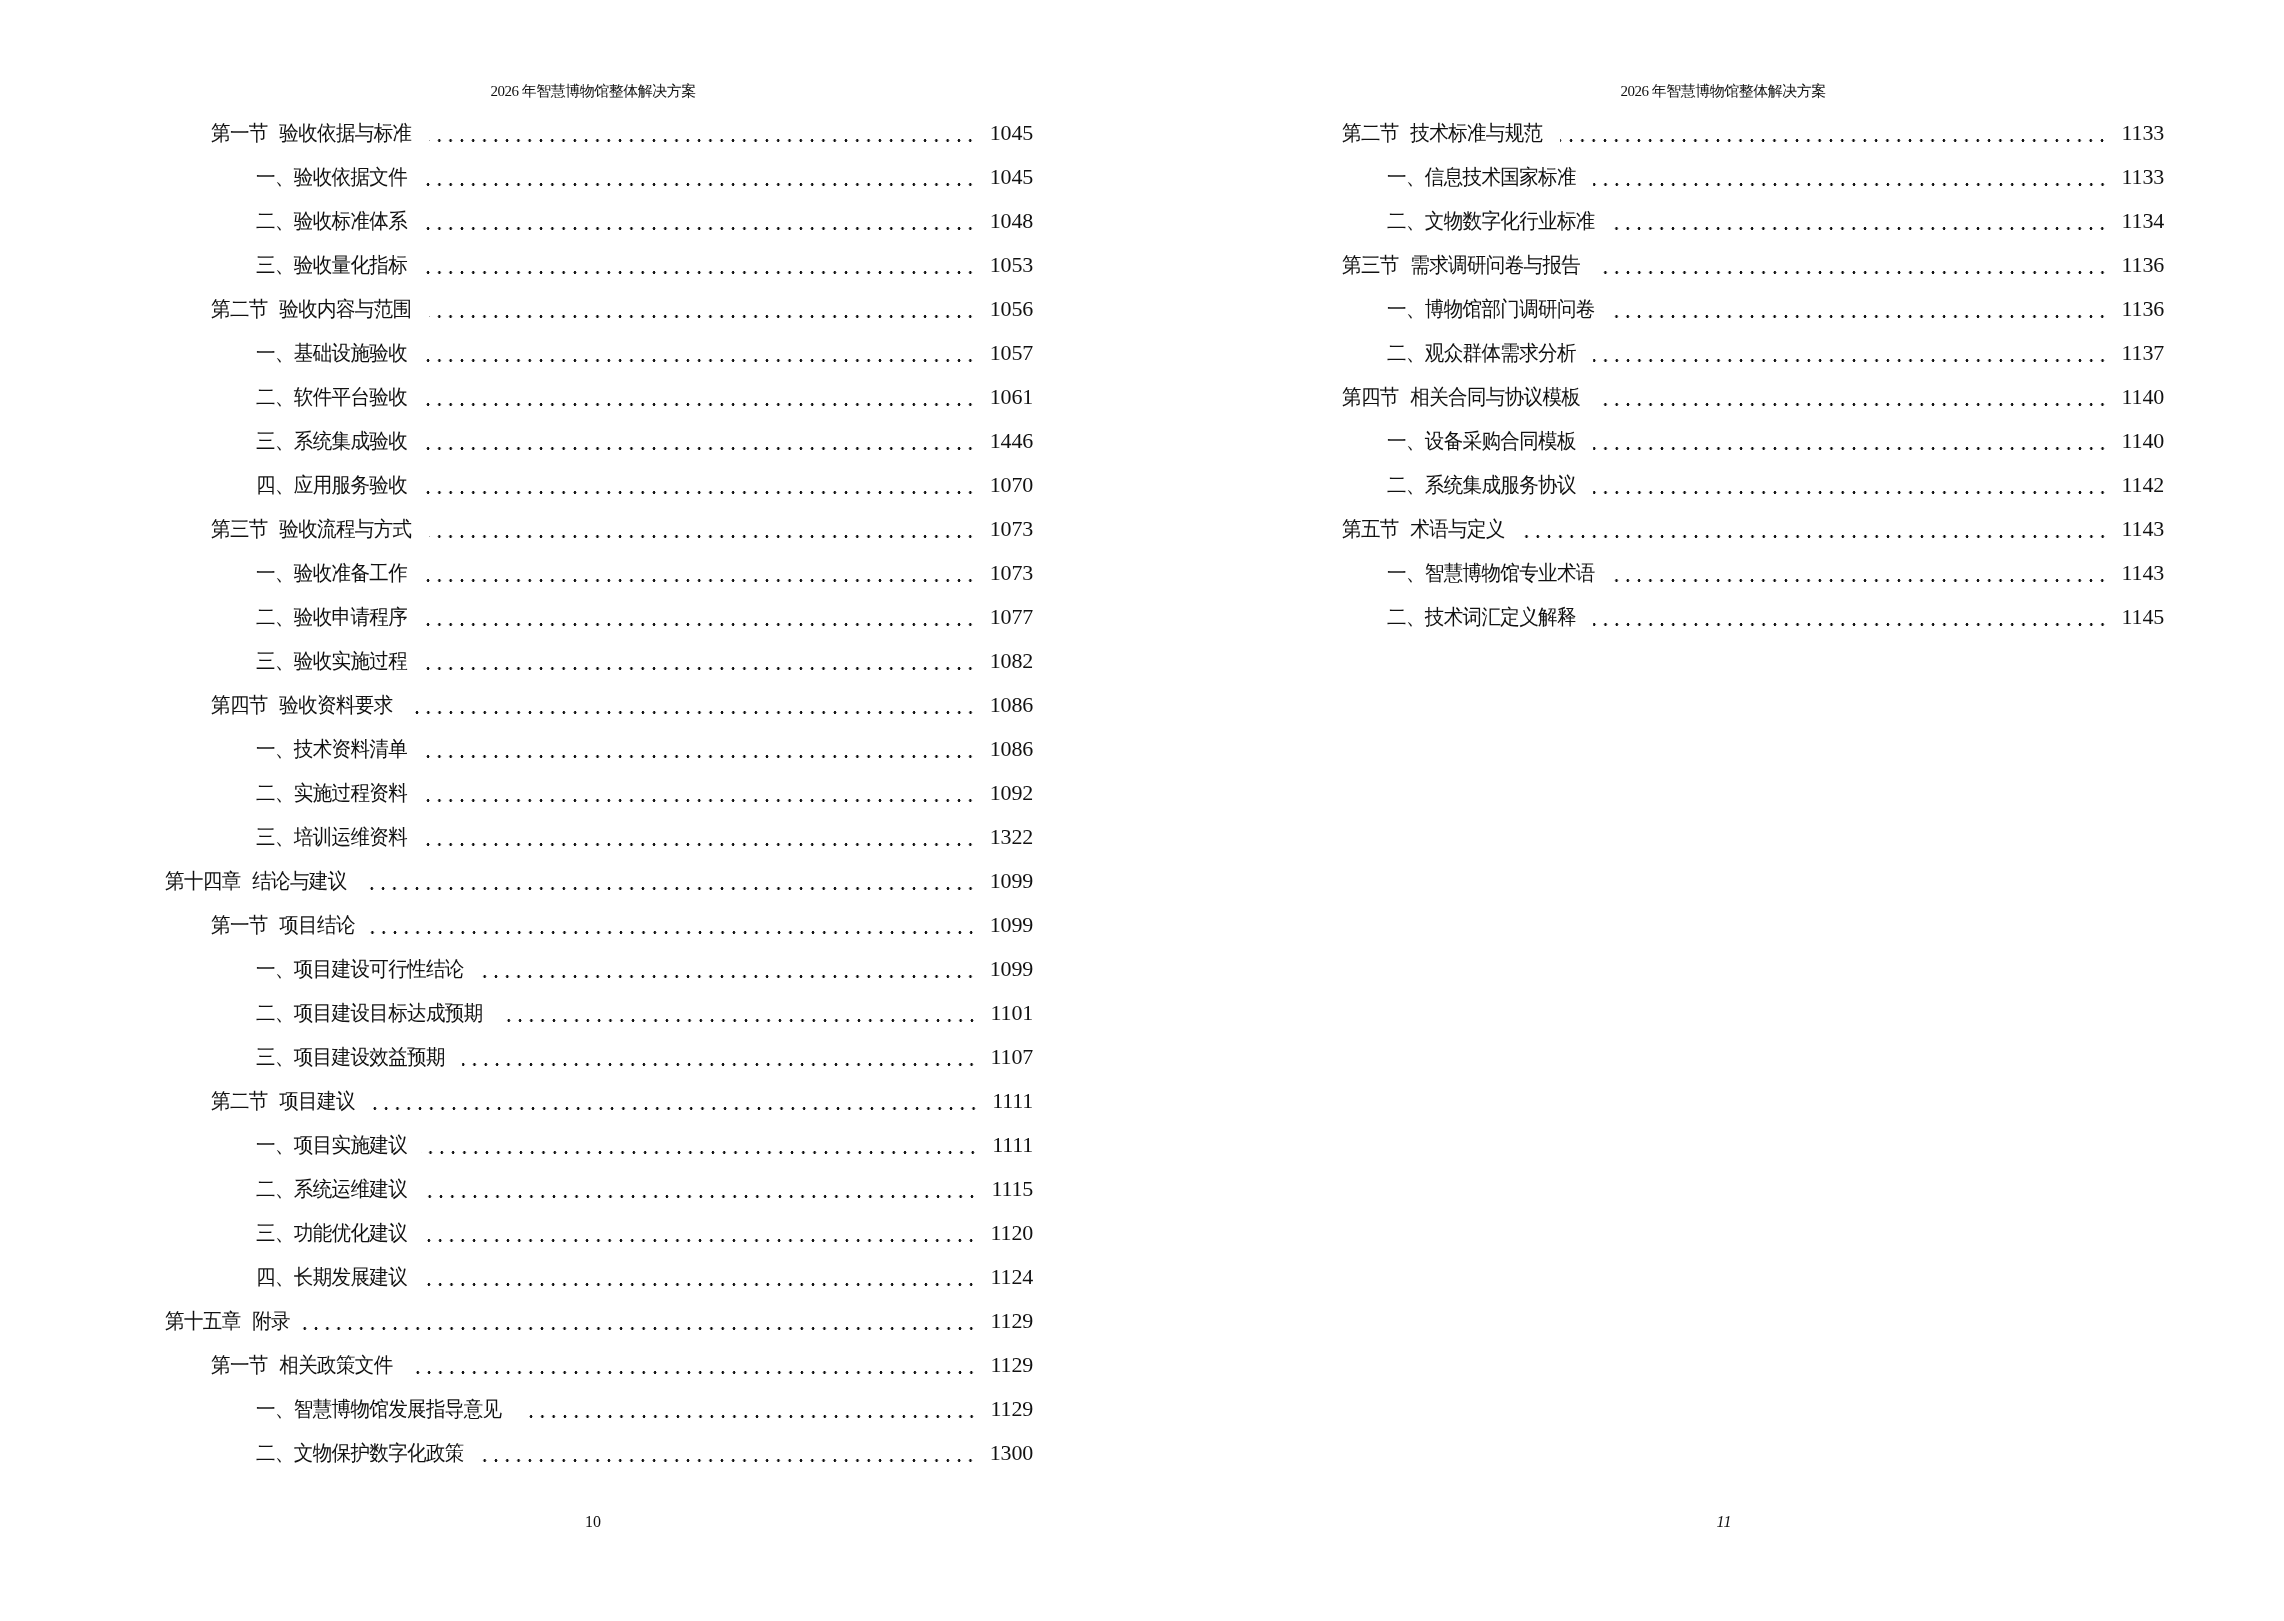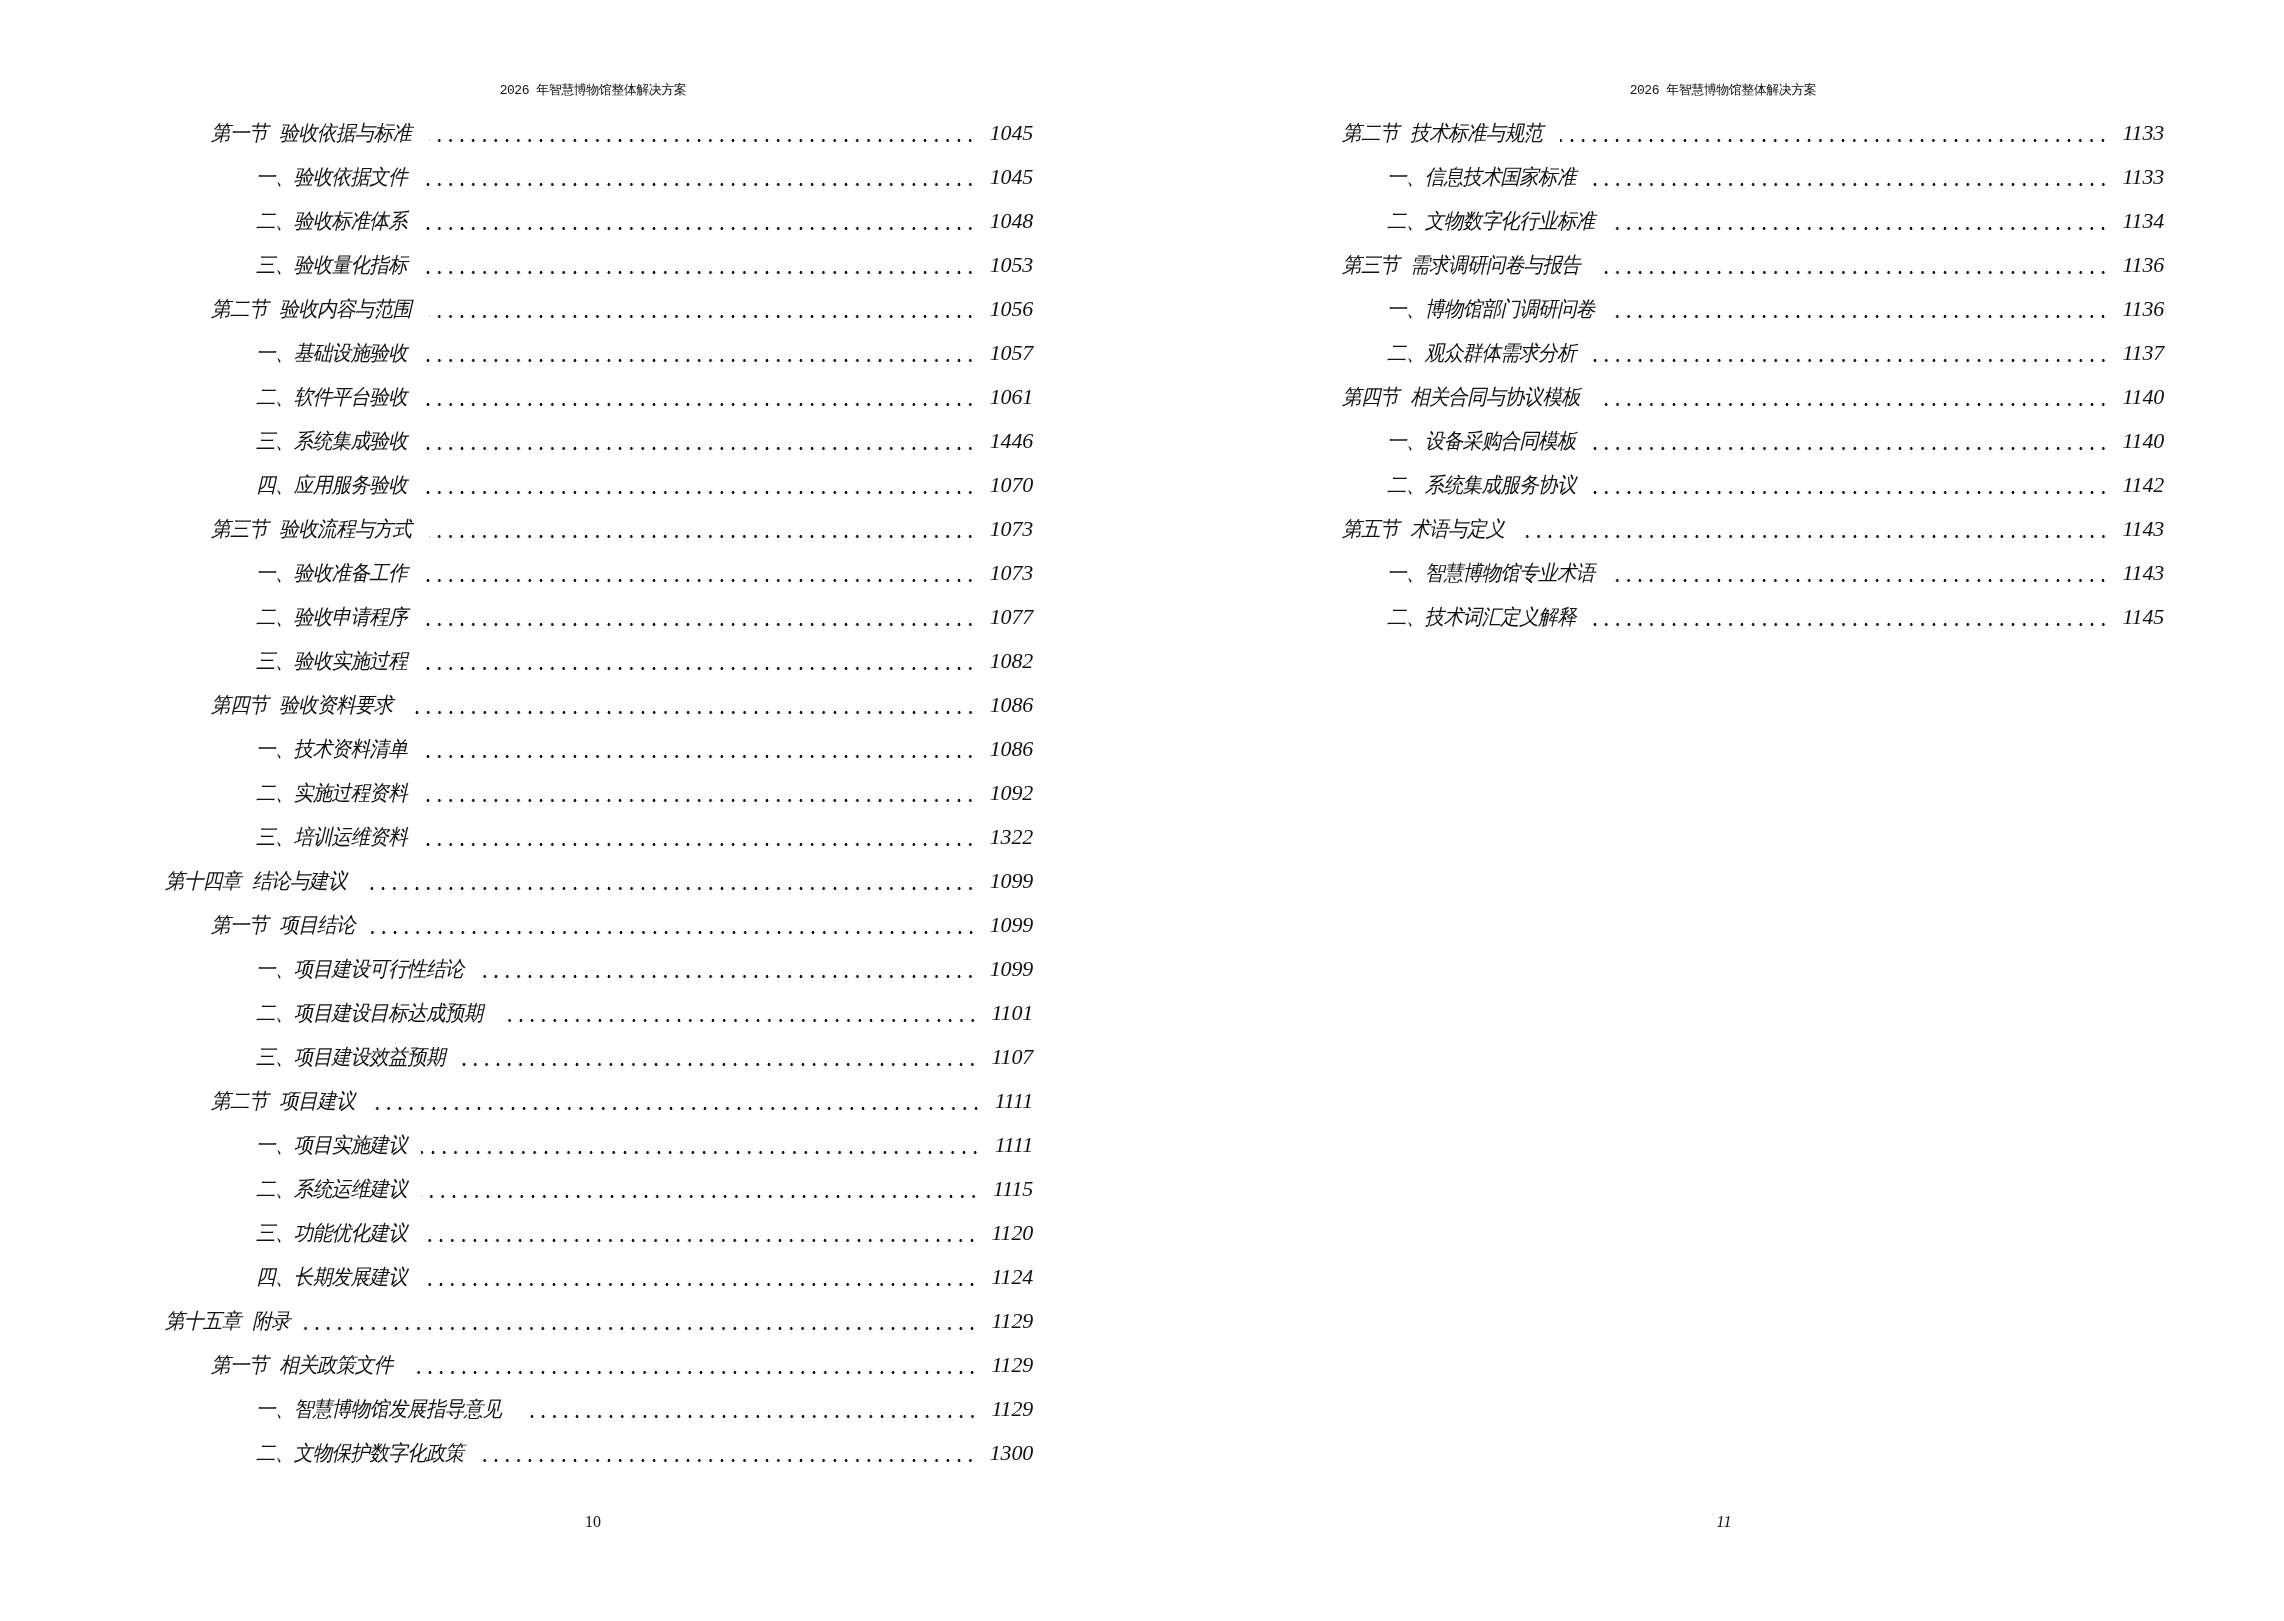--- a/index.html
+++ b/index.html
@@ -21,24 +21,24 @@
     height: 1622px;
   }
   .page-left  { left: 0;    width: 1142px; }
   .page-right { left: 1142px; width: 1142px; }
 
   .running-header {
     position: absolute;
     top: 80px;
     height: 22px;
     line-height: 22px;
-    font-size: 13px;
+    font-size: 15px;
     white-space: nowrap;
     transform: translateX(-50%);
-    font-family: Liberation Mono, monospace;
+    font-family: Liberation Serif, serif;
     letter-spacing: -0.5px;
   }
   .page-number {
     position: absolute;
     top: 1511px;
     height: 21px;
     line-height: 21px;
     font-size: 16px;
     transform: translateX(-50%);
     font-family: "Liberation Serif", "DejaVu Serif", serif;
@@ -48,21 +48,20 @@
     position: absolute;
     top: 111px;
   }
   .toc-row {
     position: relative;
     height: 44px;
     display: flex;
     align-items: center;
     font-size: 21px;
     white-space: nowrap;
-    font-style: italic;
   }
   .toc-row.lvl-0 { padding-left: 0; }
   .toc-row.lvl-1 { padding-left: 46px; }
   .toc-row.lvl-2 { padding-left: 91px; }
 
   .toc-label {
     display: flex;
     align-items: center;
     flex: 0 0 auto;
     font-family: "DejaVu Sans", "Liberation Sans", sans-serif;

